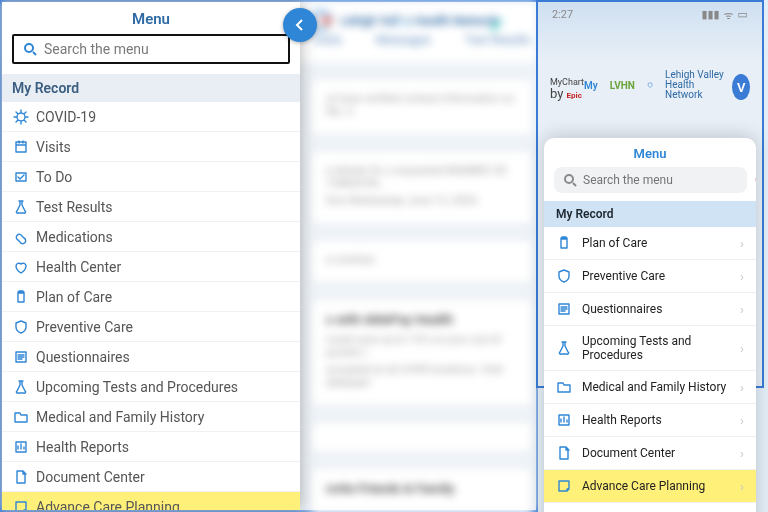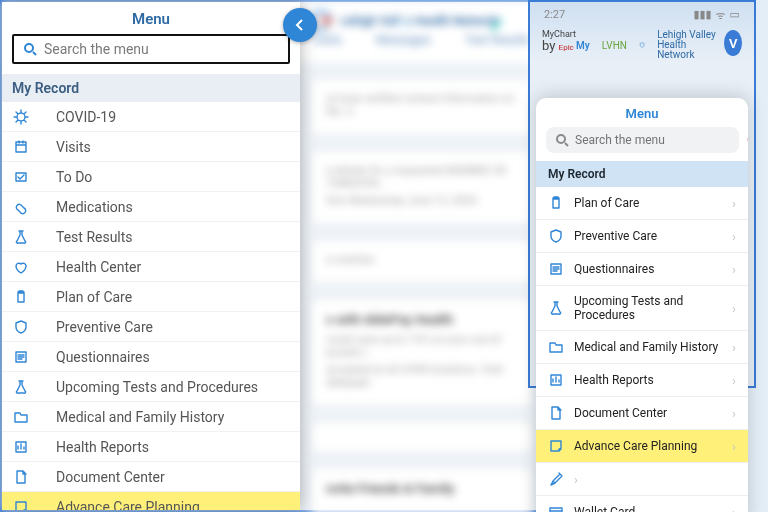--- a/index.html
+++ b/index.html
@@ -21,31 +21,31 @@
   .menu-top { position: relative; padding: 8px 10px 10px; }
   .menu-title { text-align: center; color: #2f6aa5; font-weight: 600; font-size: 15px; padding-bottom: 6px; }
   .back-btn { position: absolute; right: -17px; top: 6px; width: 34px; height: 34px; border-radius: 50%; background: #2f86d6; display: flex; align-items: center; justify-content: center; color: #fff; font-size: 20px; box-shadow: 0 1px 4px rgba(0,0,0,.3); }
   .search-box { border: 2px solid #111; border-radius: 2px; display: flex; align-items: center; padding: 5px 8px; background: #fff; }
   .search-box svg { flex-shrink: 0; }
   .search-box input { border: none; outline: none; font-size: 14px; flex: 1; background: transparent; color: #222; margin-left: 6px; }
   .search-box input::placeholder { color: #7a7a7a; }
 
   .section-hdr { background: #e8eef3; color: #3b5e82; font-weight: 600; font-size: 14px; padding: 6px 10px; }
   .menu-list { flex: 1; overflow-y: auto; }
-  .mitem { display: flex; align-items: center; gap: 26px; padding: 5.5px 10px; font-size: 14px; color: #555; border-bottom: 1px solid #f1f1f1; cursor: pointer; }
+  .mitem { display: flex; align-items: center; gap: 6px; padding: 5.5px 10px; font-size: 14px; color: #555; border-bottom: 1px solid #f1f1f1; cursor: pointer; }
   .mitem .icon-slot { width: 18px; height: 18px; display: flex; align-items: center; justify-content: center; color: #2f86d6; }
   .mitem.highlight { background: #fff07a; }
 
   
-  .mobile-wrap { position: absolute; right: 12px; top: 0; width: 228px; height: 388px; background: linear-gradient(#cfe0f1,#e8eff7 60px,#e8eff7); border: 2px solid #3a7bd5; border-left-width: 2px; }
+  .mobile-wrap { position: absolute; right: 4px; top: 0; width: 228px; height: 388px; background: linear-gradient(#cfe0f1,#e8eff7 60px,#e8eff7); border: 2px solid #3a7bd5; border-left-width: 2px; }
   .status-bar { height: 24px; display: flex; justify-content: space-between; align-items: center; padding: 0 14px; font-size: 11px; color: #888; }
   .status-right { display: flex; gap: 4px; align-items: center; }
-  .brand-row { display: flex; justify-content: space-between; align-items: flex-start; padding: 4px 12px 8px; }
+  .brand-row { display: flex; justify-content: space-between; align-items: flex-end; padding: 4px 12px 8px; margin-top: 40px; }
   .brand-left { font-size: 9px; line-height: 1; color: #444; }
-  .brand-left .ep { color: #c42020; font-weight: 400; font-size: 8px; }
+  .brand-left .ep { color: #c42020; font-weight: 700; font-size: 8px; }
   .brand-mid { display: flex; align-items: center; gap: 12px; font-size: 10px; }
   .avatar { width: 26px; height: 26px; border-radius: 50%; background: #3a7bd5; color: #fff; display: flex; align-items: center; justify-content: center; font-size: 13px; font-weight: 600; }
 
   .sheet { background: #fff; border-radius: 10px; margin: 30px 6px 0; box-shadow: 0 -2px 18px rgba(0,0,0,.18); height: 428px; display: flex; flex-direction: column; overflow: hidden; }
   .sheet-hdr { text-align: center; padding: 8px 0 6px; color: #2f86d6; font-weight: 600; font-size: 13px; }
   .sheet-search { display: flex; align-items: center; padding: 0 10px 8px; gap: 8px; }
   .sheet-search .sfield { flex: 1; background: #f1f2f4; border-radius: 8px; display: flex; align-items: center; padding: 5px 8px; }
   .sheet-search .sfield input { border: none; background: transparent; outline: none; font-size: 12px; flex: 1; margin-left: 5px; }
   .sheet-search .cancel { color: #d9534f; font-size: 12px; }
   .sheet-section { background: #cfe3f5; color: #1d2730; font-weight: 600; font-size: 12px; padding: 6px 12px; }
@@ -147,32 +147,32 @@
           <span class="icon-slot">
             <svg class="ico" viewBox="0 0 16 16" fill="none" stroke="#2f86d6" stroke-width="1.4" stroke-linecap="round" stroke-linejoin="round">
               <path d="M3 4h10v8H3zM5 8l2 2 4-4"></path>
             </svg>
           </span>
           <span class="lbl">To Do</span>
         </div>
         <div class="mitem">
           <span class="icon-slot">
             <svg class="ico" viewBox="0 0 16 16" fill="none" stroke="#2f86d6" stroke-width="1.4" stroke-linecap="round" stroke-linejoin="round">
+              <path d="M6 2h4M7 2v4l-3 6a1 1 0 001 2h6a1 1 0 001-2l-3-6V2"></path>
+            </svg>
+          </span>
+          <span class="lbl">Test Results</span>
+        </div>
+        <div class="mitem">
+          <span class="icon-slot">
+            <svg class="ico" viewBox="0 0 16 16" fill="none" stroke="#2f86d6" stroke-width="1.4" stroke-linecap="round" stroke-linejoin="round">
               <path d="M5 11a3 3 0 114-4l2 2a3 3 0 11-4 4z"></path>
             </svg>
           </span>
           <span class="lbl">Medications</span>
-        </div>
-        <div class="mitem">
-          <span class="icon-slot">
-            <svg class="ico" viewBox="0 0 16 16" fill="none" stroke="#2f86d6" stroke-width="1.4" stroke-linecap="round" stroke-linejoin="round">
-              <path d="M6 2h4M7 2v4l-3 6a1 1 0 001 2h6a1 1 0 001-2l-3-6V2"></path>
-            </svg>
-          </span>
-          <span class="lbl">Test Results</span>
         </div>
         <div class="mitem">
           <span class="icon-slot">
             <svg class="ico" viewBox="0 0 16 16" fill="none" stroke="#2f86d6" stroke-width="1.4" stroke-linecap="round" stroke-linejoin="round">
               <path d="M8 14s-5-3-5-7a3 3 0 015-2 3 3 0 015 2c0 4-5 7-5 7z"></path>
             </svg>
           </span>
           <span class="lbl">Health Center</span>
         </div>
         <div class="mitem">
@@ -252,21 +252,21 @@
       <span>▭</span>
     </div>
   </div>
   <div class="brand-row">
     <div class="brand-left">
       <div>MyChart</div>
       <div><span style="font-size:13px">by </span><span class="ep">Epic</span></div>
     </div>
     <div class="brand-mid">
       <span style="color:#2f86d6;font-weight:600">My</span>
-        <span style="color:#6aa43a;font-weight:400">LVHN</span>
+        <span style="color:#6aa43a;font-weight:700">LVHN</span>
       <svg width="12" height="12" viewBox="0 0 16 16" fill="none" stroke="#2f86d6" stroke-width="1.4">
           <path d="M8 2l5 2v4c0 3-2 5-5 6-3-1-5-3-5-6V4z"></path>
         </svg>
       <span style="color:#2f6aa5;font-size:10px;line-height:1">Lehigh Valley Health Network</span>
     </div>
     <div class="avatar">V</div>
   </div>
 
   <div class="sheet">
     <div class="sheet-hdr">Menu</div>

